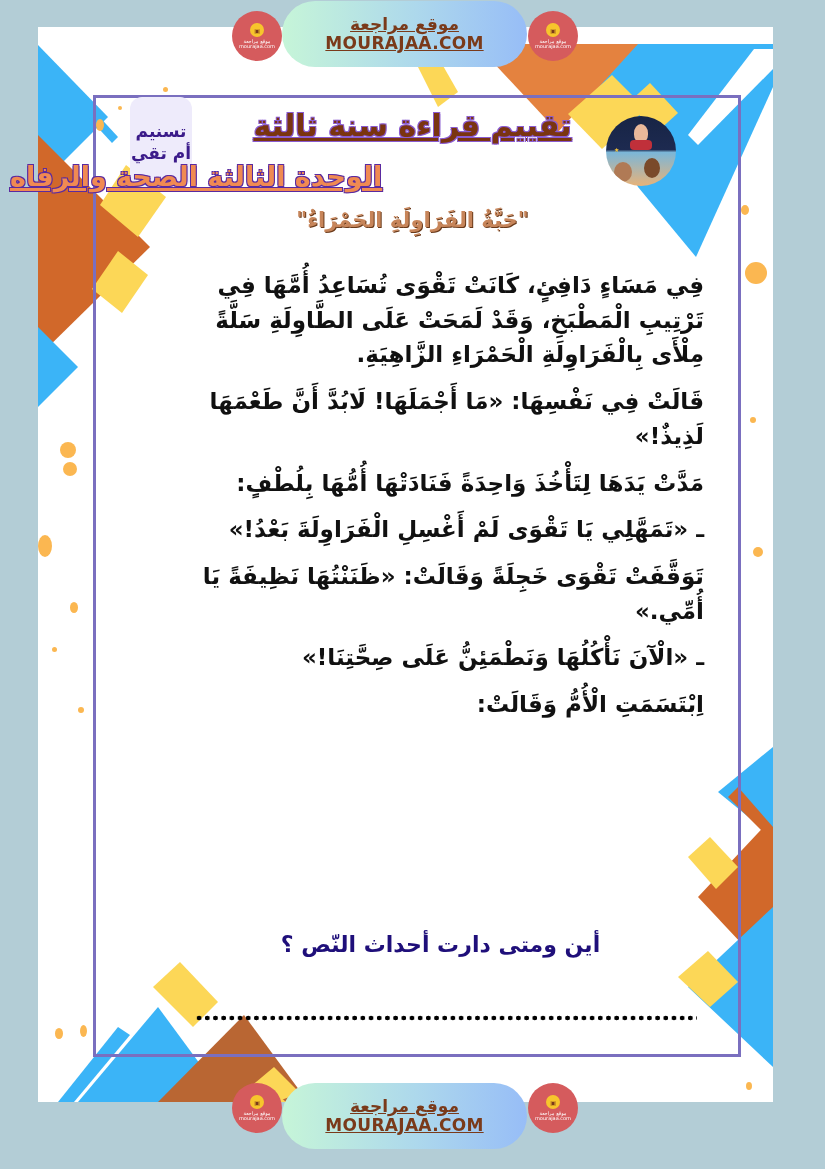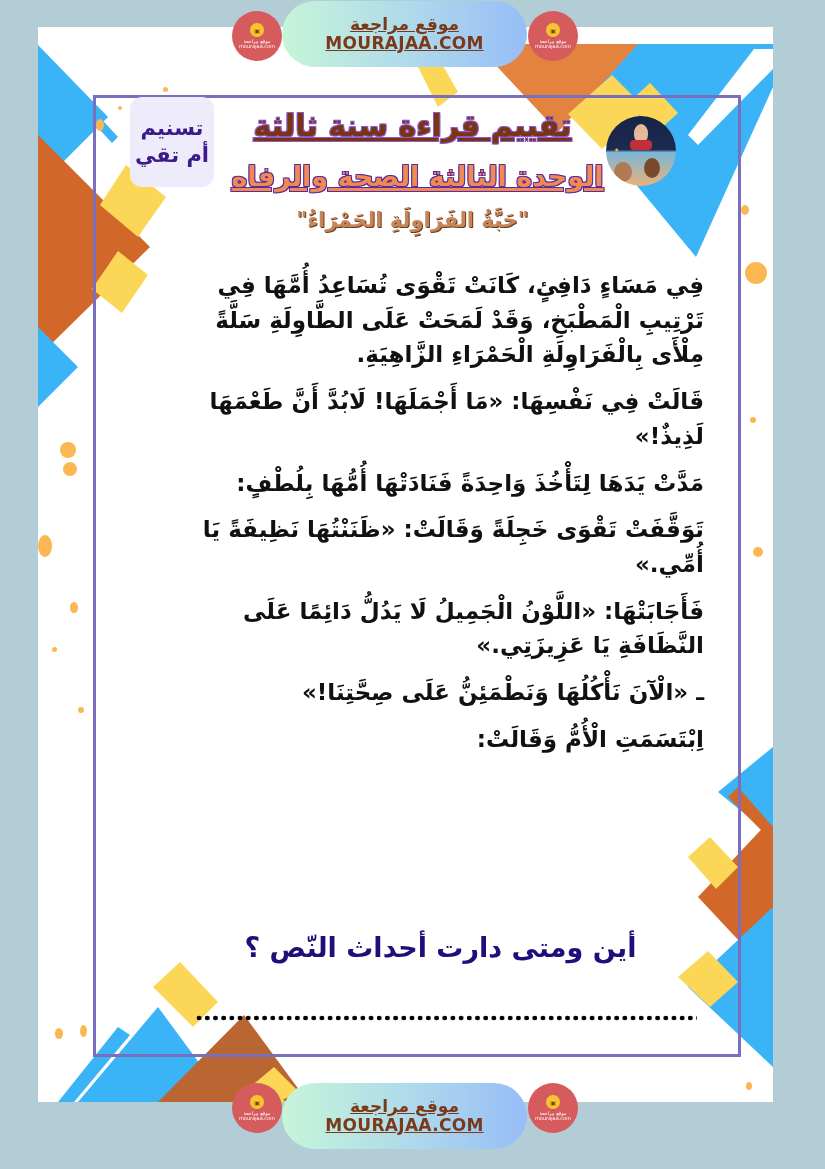--- a/index.html
+++ b/index.html
@@ -34,24 +34,24 @@
     position: absolute; width: 50px; height: 50px; border-radius: 50%;
     background: #d55b5d; z-index: 6;
     display: flex; flex-direction: column; align-items: center; justify-content: center;
   }
   .badge .dot {
     width: 14px; height: 14px; border-radius: 50%; background: #f7c52c;
     display: flex; align-items: center; justify-content: center; font-size: 6px; color: #7a3a1a; font-weight: bold;
   }
   .badge .txt { font-size: 5px; color: #fff; margin-top: 2px; line-height: 1; text-align: center; }
   .author-box {
-    position: absolute; left: 130px; top: 97px; width: 84px; height: 90px;
+    position: absolute; left: 130px; top: 97px; width: 62px; height: 90px;
     background: #eeebfb; border-radius: 12px; z-index: 4;
     display: flex; flex-direction: column; align-items: center; justify-content: center;
-    color: #3b1b8a; font-size: 21px; line-height: 1.3; font-weight: bold; text-align: center;
+    color: #3b1b8a; font-size: 17px; line-height: 1.3; font-weight: bold; text-align: center;
     font-family: "DejaVu Sans", sans-serif;
   }
   .logo-circle {
     position: absolute; left: 606px; top: 116px; width: 70px; height: 70px; border-radius: 50%;
     overflow: hidden; z-index: 4;
     background: linear-gradient(180deg, #172445 0%, #1d2a50 48%, #7bb6d8 52%, #e7b37a 100%);
   }
   .logo-circle .kid { position: absolute; left: 28px; top: 8px; width: 14px; height: 18px; border-radius: 50% 50% 40% 40%; background: #e8b89a; }
   .logo-circle .shirt { position: absolute; left: 24px; top: 24px; width: 22px; height: 10px; background: #c0303a; border-radius: 4px; }
   .logo-circle .label { position: absolute; left: 8px; top: 30px; font-size: 6px; color: #f2c23a; font-weight: bold; }
@@ -61,21 +61,21 @@
   .title-main {
     position: absolute; left: 0; width: 825px; text-align: center; top: 108px; z-index: 4;
   }
   .title-main span {
     font-size: 30px; font-weight: bold; color: #7a3410;
     text-decoration: underline; text-decoration-color: #7a3410; text-decoration-thickness: 3px;
     text-shadow: 1px 1px 0 #8a5bd0, -1px -1px 0 #8a5bd0, 1px -1px 0 #8a5bd0, -1px 1px 0 #8a5bd0;
     margin-top: 22px;
   }
   .title-sub {
-    position: absolute; left: 0; width: 825px; text-align: center; top: 161px; z-index: 4; padding-left: 10px;
+    position: absolute; left: 0; width: 825px; text-align: left; top: 161px; z-index: 4; padding-left: 10px;
   }
   .title-sub span {
     font-size: 27px; font-weight: bold; color: #f08a52;
     text-decoration: underline; text-decoration-color: #f08a52; text-decoration-thickness: 3px;
     text-shadow: 1px 1px 0 #5a2aa0, -1px -1px 0 #5a2aa0, 1px -1px 0 #5a2aa0, -1px 1px 0 #5a2aa0;
   }
   .story-title {
     position: absolute; left: 0; width: 825px; text-align: center; top: 208px; z-index: 4;
     font-size: 21px; font-weight: bold; color: #c7855a;
     text-shadow: 1px 1px 0 #6a3a1a;
@@ -83,21 +83,21 @@
   .story {
     position: absolute; left: 186px; top: 256px; width: 530px; z-index: 4;
     direction: rtl; text-align: right;
     font-family: "DejaVu Sans", sans-serif; font-weight: bold; color: #111;
     font-size: 23px; line-height: 34.7px;
   }
   .story p { margin: 12px; }
   .question {
     position: absolute; left: 0; width: 825px; text-align: center; top: 932px; z-index: 4;
     direction: rtl; padding-left: 56px;
-    font-size: 27px; font-weight: bold; color: #1f0f7a;
+    font-size: 22px; font-weight: bold; color: #1f0f7a;
   }
   .answer-line {
     position: absolute; left: 195px; top: 1012px; width: 502px; height: 12px; z-index: 4;
     background-image: radial-gradient(circle, #000 2.2px, transparent 2.6px);
     background-size: 8.2px 12px; background-repeat: repeat-x;
   }
   .splat { position: absolute; border-radius: 50%; background: #fbb751; }
 </style>
 </head>
 <body>
@@ -186,22 +186,22 @@
 </div>
 <div class="title-sub">
   <span>الوحدة الثالثة الصحة والرفاه</span>
 </div>
 <div class="story-title">"حَبَّةُ الفَرَاوِلَةِ الحَمْرَاءُ"</div>
 
 <div class="story">
   <p>فِي مَسَاءٍ دَافِئٍ، كَانَتْ تَقْوَى تُسَاعِدُ أُمَّهَا فِي تَرْتِيبِ الْمَطْبَخِ، وَقَدْ لَمَحَتْ عَلَى الطَّاوِلَةِ سَلَّةً مِلْأَى بِالْفَرَاوِلَةِ الْحَمْرَاءِ الزَّاهِيَةِ.</p>
   <p>قَالَتْ فِي نَفْسِهَا: «مَا أَجْمَلَهَا! لَابُدَّ أَنَّ طَعْمَهَا لَذِيذٌ!»</p>
   <p>مَدَّتْ يَدَهَا لِتَأْخُذَ وَاحِدَةً فَنَادَتْهَا أُمُّهَا بِلُطْفٍ:</p>
+  <p>ـ «تَمَهَّلِي يَا تَقْوَى لَمْ أَغْسِلِ الْفَرَاوِلَةَ بَعْدُ!»</p>
   <p>تَوَقَّفَتْ تَقْوَى خَجِلَةً وَقَالَتْ: «ظَنَنْتُهَا نَظِيفَةً يَا أُمِّي.»</p>
-  <p>فَأَجَابَتْهَا: «اللَّوْنُ الْجَمِيلُ لَا يَدُلُّ دَائِمًا عَلَى النَّظَافَةِ يَا عَزِيزَتِي.»</p>
   <p>ـ «الْآنَ نَأْكُلُهَا وَنَطْمَئِنُّ عَلَى صِحَّتِنَا!»</p>
   <p>اِبْتَسَمَتِ الْأُمُّ وَقَالَتْ:</p>
 </div>
 
 <div class="question">أين ومتى دارت أحداث النّص ؟</div>
 <div class="answer-line"></div>
 
 <div class="badge" style="left:232px;top:1083px;">
   <div class="dot">▣</div>
   <div class="txt">موقع مراجعة mourajaa.com</div>

